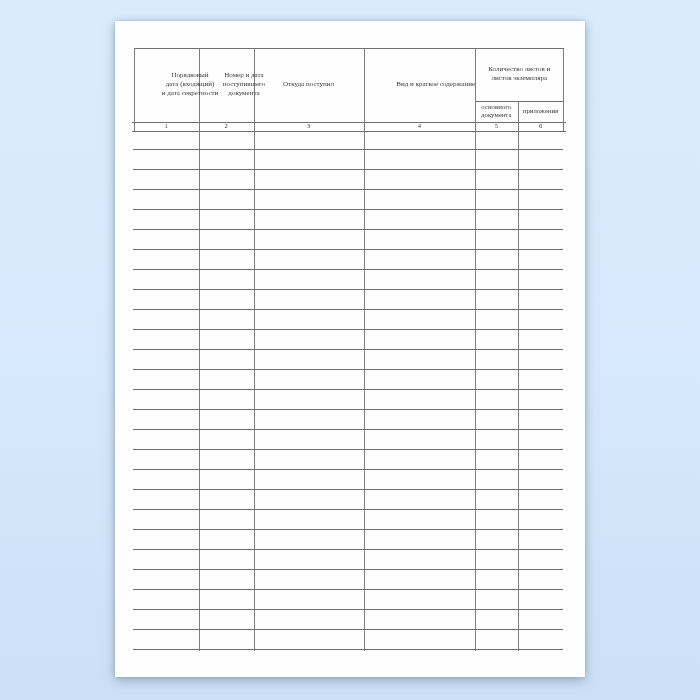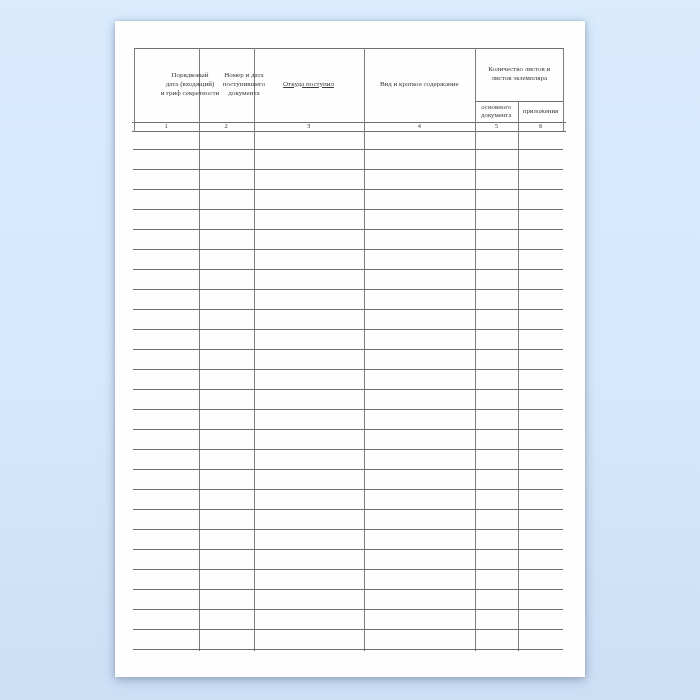--- a/index.html
+++ b/index.html
@@ -35,22 +35,22 @@
   .vl-b1 { left: 65px; }  .vl-b2 { left: 120px; } .vl-b3 { left: 230px; }
   .vl-b4 { left: 341.5px; } .vl-b5 { left: 384px; }
   
   .hcell {
     position: absolute; display: flex; flex-direction: column;
     align-items: center; justify-content: center;
     text-align: center; font-size: 7px; line-height: 9.3px;
   }
   .hc1 { left: 0;       top: 0; width: 65px;    height: 74px; margin-left: 24px; }
   .hc2 { left: 83px;    top: 0; width: 55px;    height: 74px; }
-  .hc3 { left: 120px;   top: 0; width: 110px;   height: 74px; text-decoration: underline; }
-  .hc4 { left: 230px;   top: 0; width: 111.5px; height: 74px; }
+  .hc3 { left: 120px;   top: 0; width: 110px;   height: 74px; }
+  .hc4 { left: 230px;   top: 0; width: 111.5px; height: 74px; align-items: flex-end; }
   .hgroup { left: 341.5px; top: 0;      width: 88.5px; height: 53.2px; justify-content: center; }
   .hsub5  { left: 341.5px; top: 53.2px; width: 42.5px; height: 20.8px; font-size: 6.8px; line-height: 8.4px; }
   .hsub6  { left: 384px;   top: 53.2px; width: 46px;   height: 20.8px; font-size: 6.8px; line-height: 8.4px; }
   
   .ncell {
     position: absolute; top: 74px; height: 9.4px;
     display: flex; align-items: center; justify-content: center;
     font-size: 6.5px; line-height: 6.5px;
   }
   .nc1 { left: 0;       width: 65px; }
@@ -86,21 +86,21 @@
 
       <div class="vline vl-b vl-b1"></div>
       <div class="vline vl-b vl-b2"></div>
       <div class="vline vl-b vl-b3"></div>
       <div class="vline vl-b vl-b4"></div>
       <div class="vline vl-b vl-b5"></div>
 
       <div class="hcell hc1">
         <span>Порядковый</span>
         <span>дата (входящий)</span>
-        <span>и гриф секретности</span>
+        <span>и дата секретности</span>
       </div>
       <div class="hcell hc2">
         <span>Номер и дата</span>
         <span>поступившего</span>
         <span>документа</span>
       </div>
       <div class="hcell hc3">
         <span>Откуда поступил</span>
       </div>
       <div class="hcell hc4">

